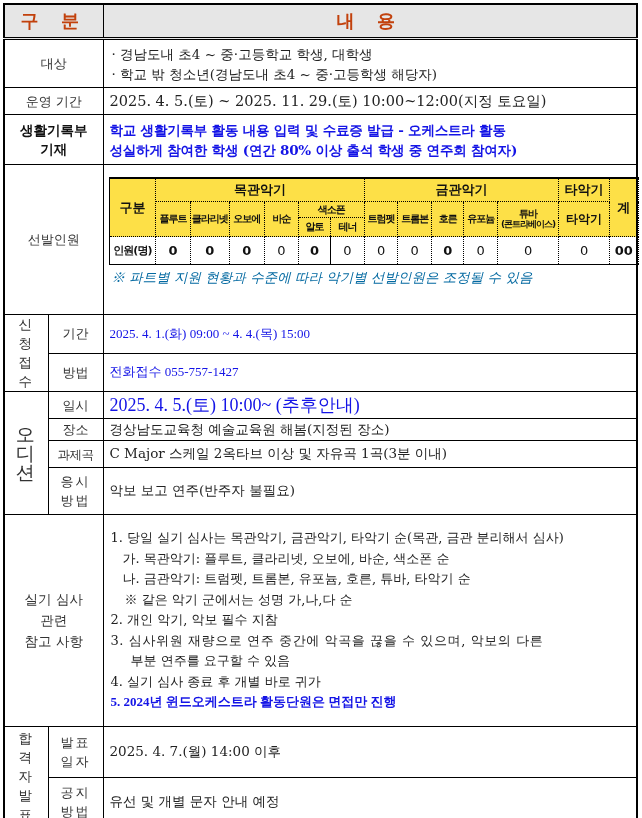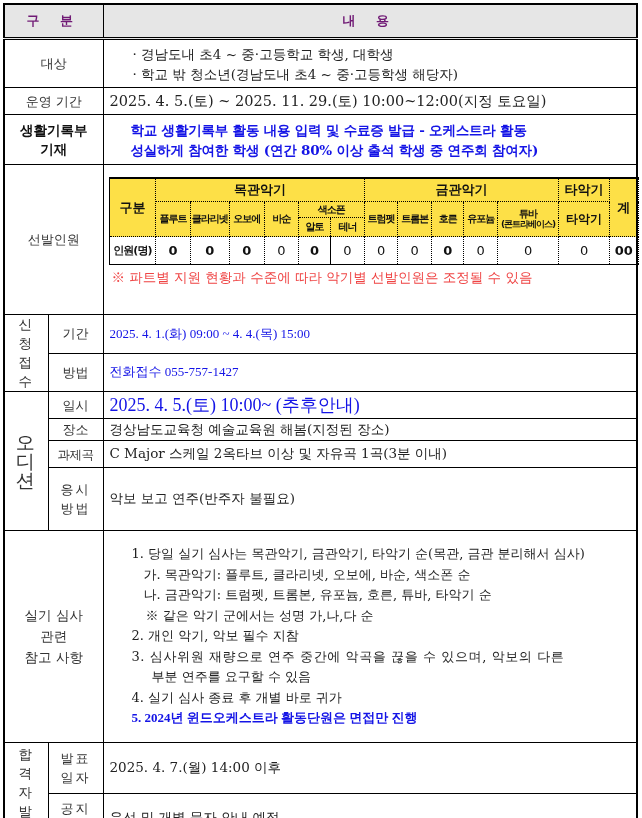--- a/index.html
+++ b/index.html
@@ -3,39 +3,39 @@
 <meta charset="utf-8">
 <style>
   html, body { margin: 0; padding: 0; background: #ffffff; }
   body { width: 642px; height: 818px; position: relative; overflow: hidden;
          font-family: "DejaVu Serif", "Liberation Serif", serif; color: #222; }
   .outer { position: absolute; left: 3px; top: 3px; width: 635px; border-collapse: collapse;
            border: 2px solid #000; table-layout: fixed; }
   .outer td { border: 1px solid #000; padding: 0; vertical-align: middle; }
   .outer td.lab { text-align: center; font-size: 13px; color: #333; line-height: 19px; }
   .outer td.c { padding-left: 6px; font-size: 13.5px; color: #222; }
-  .hdr td { background: #e6e6e6; height: 32px; font-size: 13px; font-weight: bold; text-align: center;
-            border-bottom: 3px double #000 !important; letter-spacing: 8px; color: #701a75; }
+  .hdr td { background: #e6e6e6; height: 32px; font-size: 18px; font-weight: bold; text-align: center;
+            border-bottom: 3px double #000 !important; letter-spacing: 8px; color: #c2410c; }
   .blue { color: #1414e6 !important; }
   .bold { font-weight: bold; }
   .sans { font-family: Liberation Serif, serif; }
-  .line { line-height: 20px; white-space: nowrap; margin-left: 21px; }
+  .line { line-height: 20px; white-space: nowrap; }
   .inner { border-collapse: collapse; width: 530px; margin: 12px 0 0 -1px; table-layout: fixed;
            font-family: "DejaVu Sans", "Liberation Sans", sans-serif; }
   .inner td { border: 1px dotted #000; text-align: center; padding: 0; font-size: 10px; letter-spacing: -1px;
               color: #111; }
   .inner tr.h td { background: #fde047; }
   .inner td.grp { font-size: 13px; font-weight: bold; height: 22px; letter-spacing: 0; }
   .inner td.nm { font-weight: bold; }
   .inner td.val { font-size: 13px; height: 27px; letter-spacing: 0; }
   .inner .solidL { border-left: 1px solid #000; }
   .inner tr.v td { border-bottom: 1px solid #000; }
   .inner td.first { border-left: 1px solid #000; }
   .inner tr.top td { border-top: 2px solid #000; }
-  .note { font-size: 13.5px; padding: 4px 0 0 2px; color: #ef4444; white-space: nowrap; }
+  .note { font-size: 13.5px; padding: 4px 0 0 2px; color: #0369a1; white-space: nowrap; font-style: italic; }
   .ref .line { line-height: 20.5px; }
 </style>
 </head>
 <body>
 
 <table class="outer">
   <colgroup>
       <col style="width:44px">
       <col style="width:55px">
       <col>
@@ -163,21 +163,21 @@
   <tr style="height:22px">
     <td class="lab">장소</td>
     <td class="c">경상남도교육청 예술교육원 해봄(지정된 장소)</td>
   </tr>
   <tr style="height:27px">
     <td class="lab" style="font-size:12.5px;letter-spacing:-0.5px">과제곡</td>
     <td class="c">C Major 스케일 2옥타브 이상 및 자유곡 1곡(3분 이내)</td>
   </tr>
   <tr style="height:44px">
     <td class="lab">
-          <div style="width:30px;margin:12px auto;letter-spacing:2px">응시 방법</div>
+          <div style="width:30px;margin:4px auto;letter-spacing:2px">응시 방법</div>
         </td>
     <td class="c">악보 보고 연주(반주자 불필요)</td>
   </tr>
 
   <tr style="height:212px">
     <td colspan="2" class="lab" style="font-size:13.5px;line-height:21px">
       <div>실기 심사</div>
       <div>관련</div>
       <div>참고 사항</div>
     </td>

